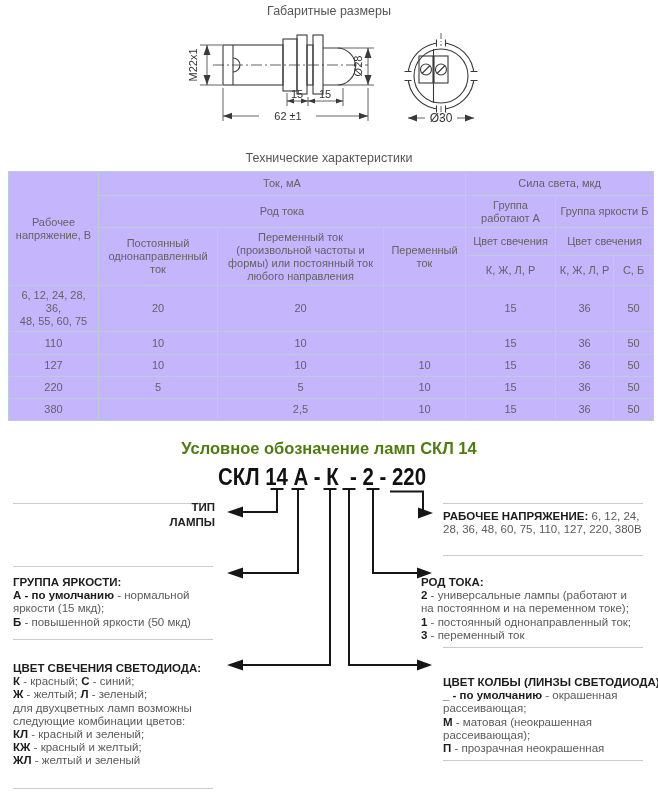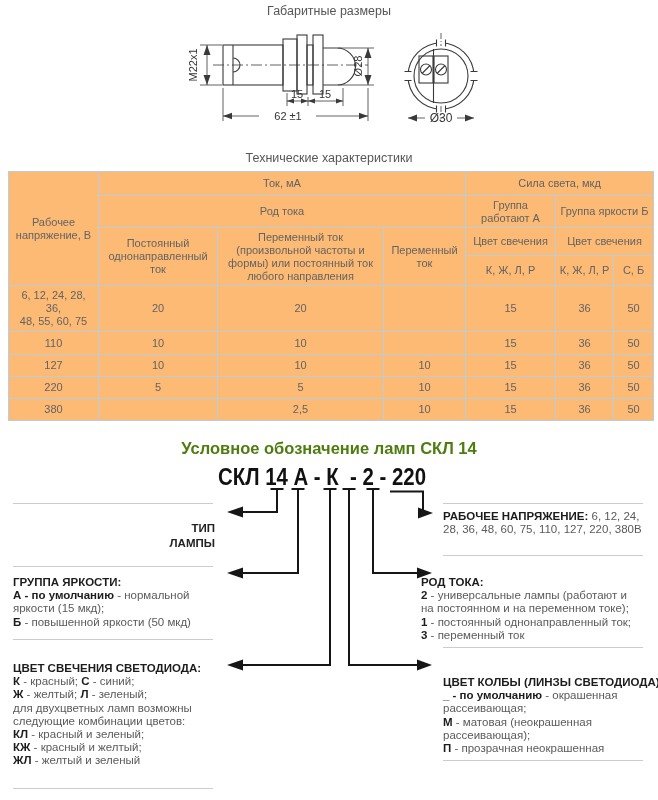--- a/index.html
+++ b/index.html
@@ -12,21 +12,21 @@
   .title-gray{left:0;width:658px;text-align:center;color:#565656;font-size:12.5px;}
   .title-navy{left:0;width:658px;text-align:center;color:#4d7c0f;font-weight:bold;font-size:16.5px;}
 
   
   table.spec{
     border-collapse:collapse;table-layout:fixed;width:645px;
     font-size:11px;color:#636363;
   }
   table.spec th, table.spec td{
     border:1px solid #b9cedb;text-align:center;vertical-align:middle;
-    padding:2px;font-weight:normal;line-height:13px;background:#fdba74;
+    padding:2px;font-weight:normal;line-height:13px;background:#c4b5fd;
   }
   td.pre{white-space:pre-line;}
   th.nowrap{white-space:nowrap;}
 
   
   .blk{font-size:11.5px;line-height:13.2px;color:#5a5a5a;}
   .blk .b{font-weight:bold;color:#1c1c1c;}
   .blk .hd{font-weight:bold;color:#1c1c1c;}
   .nw{white-space:nowrap;}
   .divider{height:1px;background:#cccccc;}
@@ -237,21 +237,21 @@
 
 <div class="abs divider" style="left:13px;top:503px;width:200px;"></div>
 <div class="abs divider" style="left:13px;top:566px;width:200px;"></div>
 <div class="abs divider" style="left:13px;top:639px;width:200px;"></div>
 <div class="abs divider" style="left:13px;top:788px;width:200px;"></div>
 <div class="abs divider" style="left:443px;top:503px;width:200px;"></div>
 <div class="abs divider" style="left:443px;top:555px;width:200px;"></div>
 <div class="abs divider" style="left:443px;top:647px;width:200px;"></div>
 <div class="abs divider" style="left:443px;top:760px;width:200px;"></div>
 
-<div class="abs lamp-type" style="left:155px;top:521px;width:60px;">ТИП ЛАМПЫ</div>
+<div class="abs lamp-type" style="left:155px;top:500px;width:60px;">ТИП ЛАМПЫ</div>
 
 <div class="abs blk" style="left:443px;top:510px;width:212px;">
   <span class="hd">РАБОЧЕЕ НАПРЯЖЕНИЕ:</span><span> 6, 12, 24, 28, 36, 48, 60, 75, 110, 127, 220, 380В</span>
 </div>
 
 <div class="abs blk" style="left:13px;top:576px;width:205px;">
   <div class="hd">ГРУППА ЯРКОСТИ:</div>
   <div><span class="b">А - по умолчанию</span><span> - нормальной яркости (15 мкд);</span></div>
   <div><span class="b">Б</span><span> - повышенной яркости (50 мкд)</span></div>
 </div>

